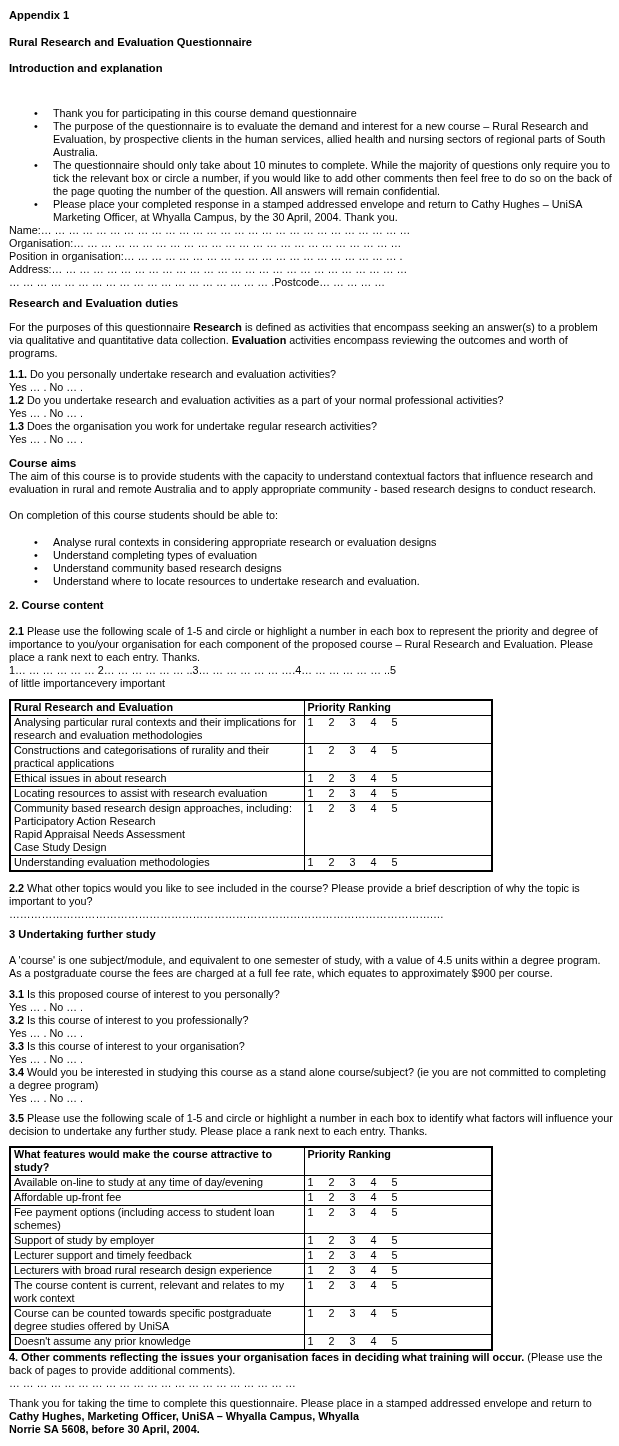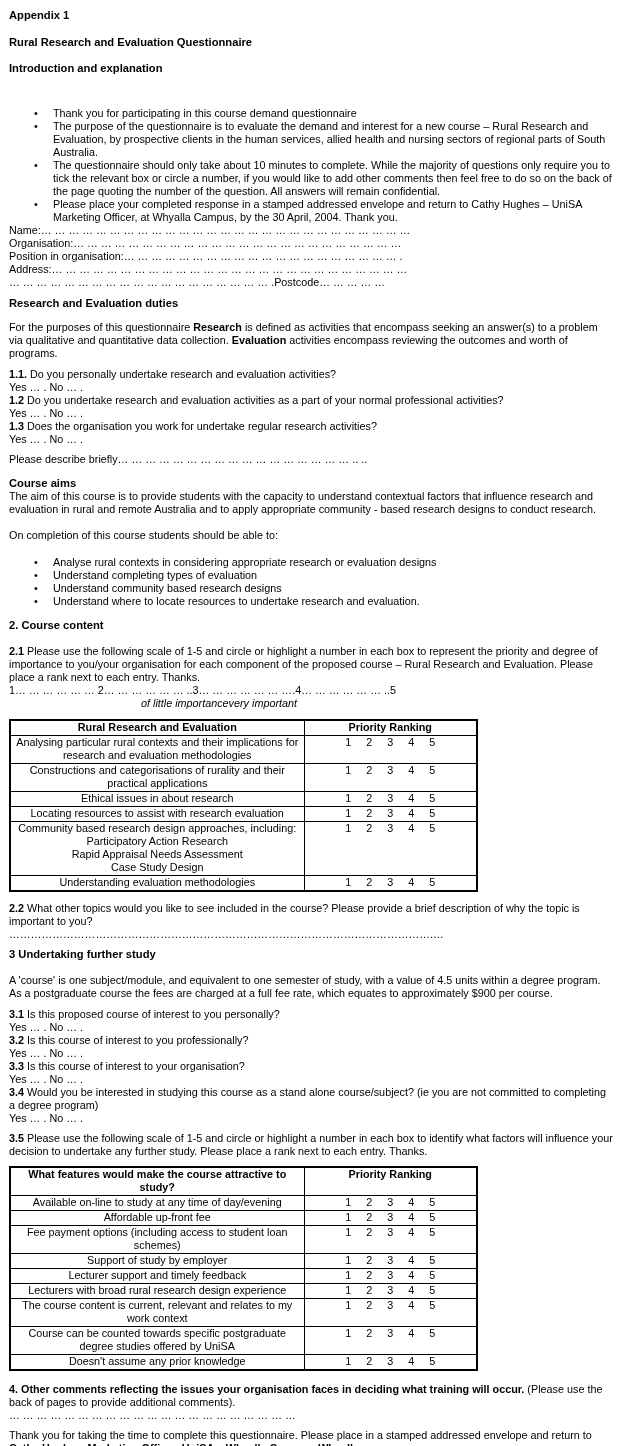--- a/index.html
+++ b/index.html
@@ -17,37 +17,37 @@
   }
   p, h1, h2, h3, ul, table { margin: 0; padding: 0; font-size: inherit; line-height: inherit; }
   .b { font-weight: bold; }
   .heading { font-weight: bold; font-size: 11.2px; }
   .mb-line { margin-bottom: 13px; }
   .mb-sm { margin-bottom: 14px; }
   .bullet-list { list-style: none; margin-top: 32px; }
   .bullet-list li { position: relative; padding-left: 44px; }
   .bullet-list li::before { content: "\2022"; position: absolute; left: 25px; top: 0; }
   .fields div { white-space: nowrap; overflow: hidden; }
-  .scale-labels { display: flex; justify-content: center; width: 420px; font-style: italic; }
+  .scale-labels { display: flex; justify-content: flex-start; width: 420px; }
   .qtable { border-collapse: collapse; width: 467px; border: 2px solid #000; table-layout: fixed; }
   .qtable th, .qtable td {
     border: 1px solid #000;
     padding: 0 3px 1px 3px;
     vertical-align: top;
-    text-align: center;
+    text-align: left;
     font-weight: normal;
   }
   .qtable th { font-weight: bold; }
   .col-topic { width: 294px; white-space: pre-line; }
-  .col-rank { width: 173px; }
+  .col-rank { width: 188px; }
   .rank { white-space: pre; }
   .blk { display: block; }
   .mt7 { margin-top: 7px; }  .mt8 { margin-top: 8px; }
   .mt9 { margin-top: 9px; }  .mt10 { margin-top: 10px; }
-  .mt11 { margin-top: 11px; } .mt12 { margin-top: 12px; }
+  .mt11 { margin-top: 11px; } .mt12 { }
   .mt13 { margin-top: 13px; } .mt14 { margin-top: 14px; }
   .mt16 { margin-top: 11px; }
 </style>
 </head>
 <body>
 
 <div class="page">
 
   <h1 class="heading mb-sm">Appendix 1</h1>
   <h2 class="heading mb-line">Rural Research and Evaluation Questionnaire</h2>
@@ -74,21 +74,20 @@
 
   <div class="mt8">
     <div><span class="b">1.1.</span><span> Do you personally undertake research and evaluation activities?</span></div>
     <div>Yes … . No … .</div>
     <div><span class="b">1.2</span><span> Do you undertake research and evaluation activities as a part of your normal professional activities?</span></div>
     <div>Yes … . No … .</div>
     <div><span class="b">1.3</span><span> Does the organisation you work for undertake regular research activities?</span></div>
     <div>Yes … . No … .</div>
   </div>
 
-  <div class="mt7">Please describe briefly… … … … … … … … … … … … … … … … … .. ..</div>
 
   <h3 class="heading mt16">Course aims</h3>
   <p>The aim of this course is to provide students with the capacity to understand contextual factors that influence research and evaluation in rural and remote Australia and to apply appropriate community - based research designs to conduct research.</p>
   <p class="mt13">On completion of this course students should be able to:</p>
 
   <ul class="bullet-list mt14">
     <li>Analyse rural contexts in considering appropriate research or evaluation designs</li>
     <li>Understand completing types of evaluation</li>
     <li>Understand community based research designs</li>
     <li>Understand where to locate resources to undertake research and evaluation.</li>

